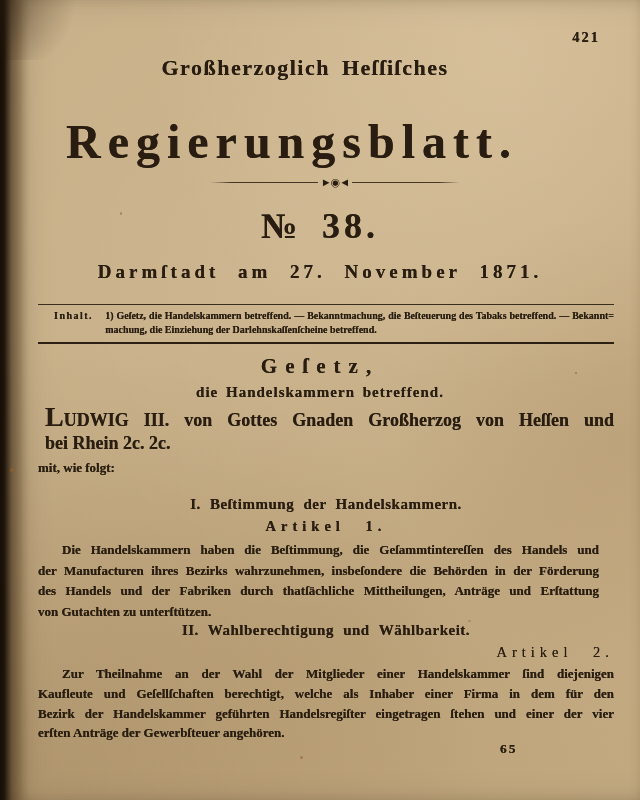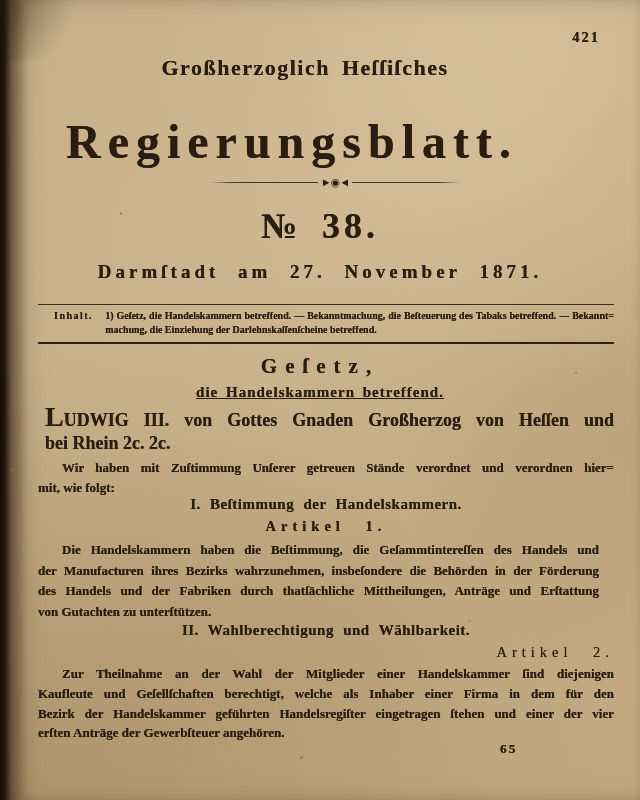--- a/index.html
+++ b/index.html
@@ -61,21 +61,21 @@
     border-top:1px solid rgba(42,31,18,0.9);
     border-bottom:2.5px solid rgba(35,25,13,0.95);
     padding:4px 0 5px 0;
     display:flex;align-items:flex-start;
     font-size:10px;line-height:14px;font-weight:bold;
   }
   .inhalt .ilabel{white-space:nowrap;letter-spacing:1.5px;padding-left:16px;margin-right:12px;}
   .inhalt .ilines{flex:1;}
 
   .gesetz{left:0;right:12px;top:354px;text-align:center;font-size:21px;font-weight:bold;letter-spacing:8px;}
-  .gsub{left:0;right:12px;top:384px;text-align:center;font-size:15px;font-weight:bold;letter-spacing:1px;word-spacing:3px;text-decoration:underline;}
+  .gsub{left:0;right:12px;top:384px;text-align:center;font-size:15px;font-weight:bold;letter-spacing:1px;word-spacing:3px;}
 
   .royal{left:0;right:0;top:405px;font-size:18px;line-height:23px;font-weight:bold;margin-left:7px;}
   .royal .tline-first::first-letter{font-size:28px;}
   .preamble{left:0;right:0;top:458px;font-size:13px;line-height:19.5px;font-weight:bold;}
   .sec1h{left:0;right:0;top:496px;text-align:center;font-size:15px;font-weight:bold;letter-spacing:0.5px;word-spacing:5px;}
   .art1h{left:0;right:0;top:518px;text-align:center;font-size:14.5px;font-weight:bold;letter-spacing:5px;word-spacing:12px;}
   .para1{left:0;right:15px;top:540px;font-size:13px;line-height:20.5px;font-weight:bold;}
   .sec2h{left:0;right:0;top:622px;text-align:center;font-size:15px;font-weight:bold;letter-spacing:0.5px;word-spacing:5px;}
   .art2h{left:4px;right:0;top:644px;text-align:right;font-size:14.5px;font-weight:normal;letter-spacing:5px;word-spacing:12px;}
   .para2{left:0;right:0;top:664px;font-size:13px;line-height:19.8px;font-weight:bold;}
@@ -126,21 +126,20 @@
 
     <div class="blk gesetz ink">Geſetz,</div>
     <div class="blk gsub ink">die Handelskammern betreffend.</div>
 
     <div class="blk royal jlines ink">
         <div class="tline tline-first">LUDWIG III. von Gottes Gnaden Großherzog von Heſſen und</div>
         <div class="tline tline-last">bei Rhein 2c. 2c.</div>
       </div>
 
     <div class="blk preamble jlines indent ink">
-        <div class="tline tline-first">Wir haben mit Zuſtimmung Unſerer getreuen Stände verordnet und verordnen hier=</div>
         <div class="tline tline-last">mit, wie folgt:</div>
       </div>
 
     <div class="blk sec1h ink">I. Beſtimmung der Handelskammern.</div>
     <div class="blk art1h ink">Artikel 1.</div>
     <div class="blk para1 jlines indent ink">
         <div class="tline tline-first">Die Handelskammern haben die Beſtimmung, die Geſammtintereſſen des Handels und</div>
         <div class="tline">der Manufacturen ihres Bezirks wahrzunehmen, insbeſondere die Behörden in der Förderung</div>
         <div class="tline">des Handels und der Fabriken durch thatſächliche Mittheilungen, Anträge und Erſtattung</div>
         <div class="tline tline-last">von Gutachten zu unterſtützen.</div>

